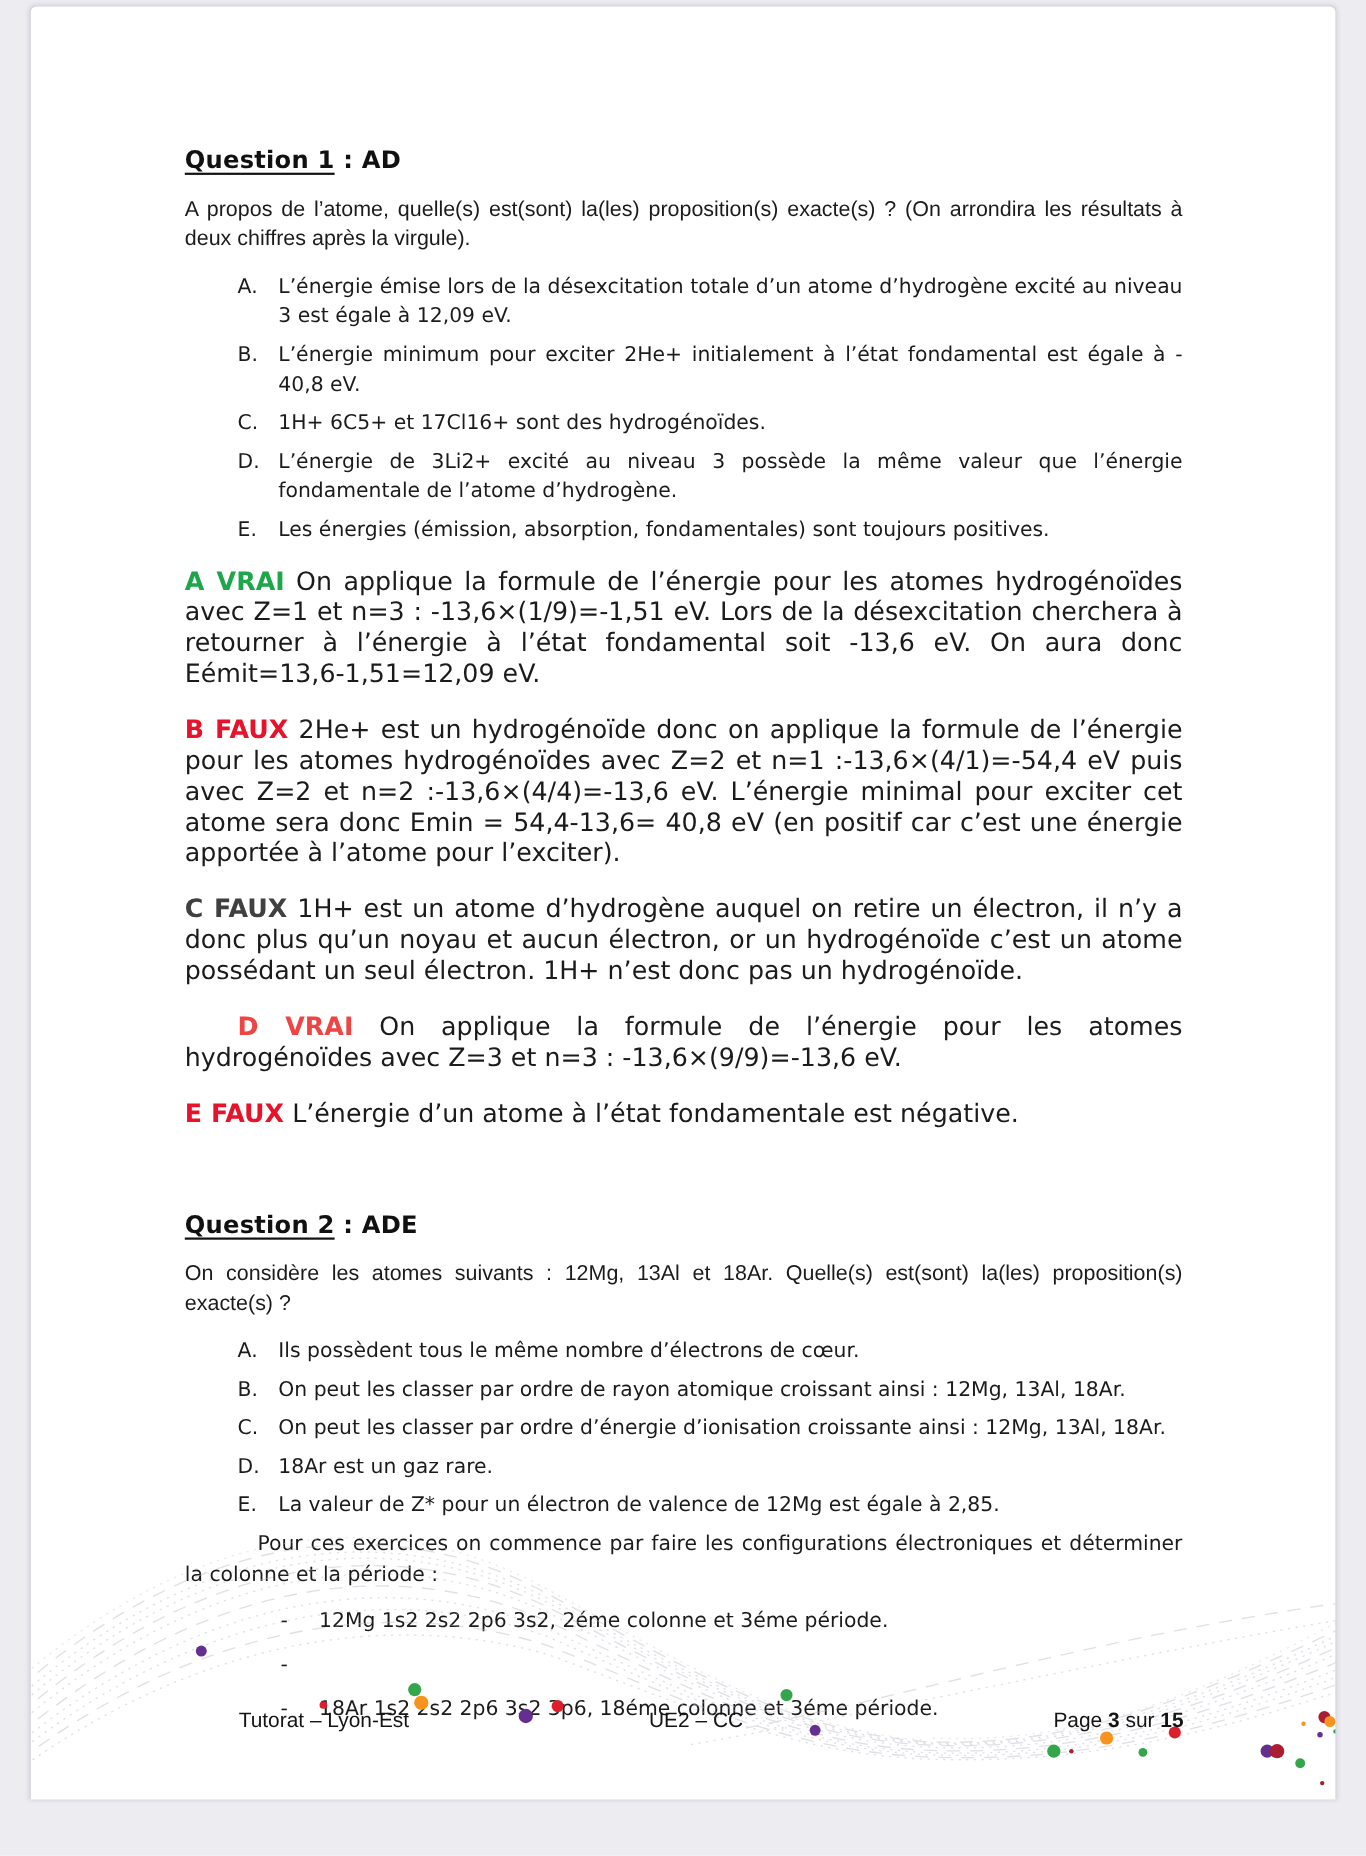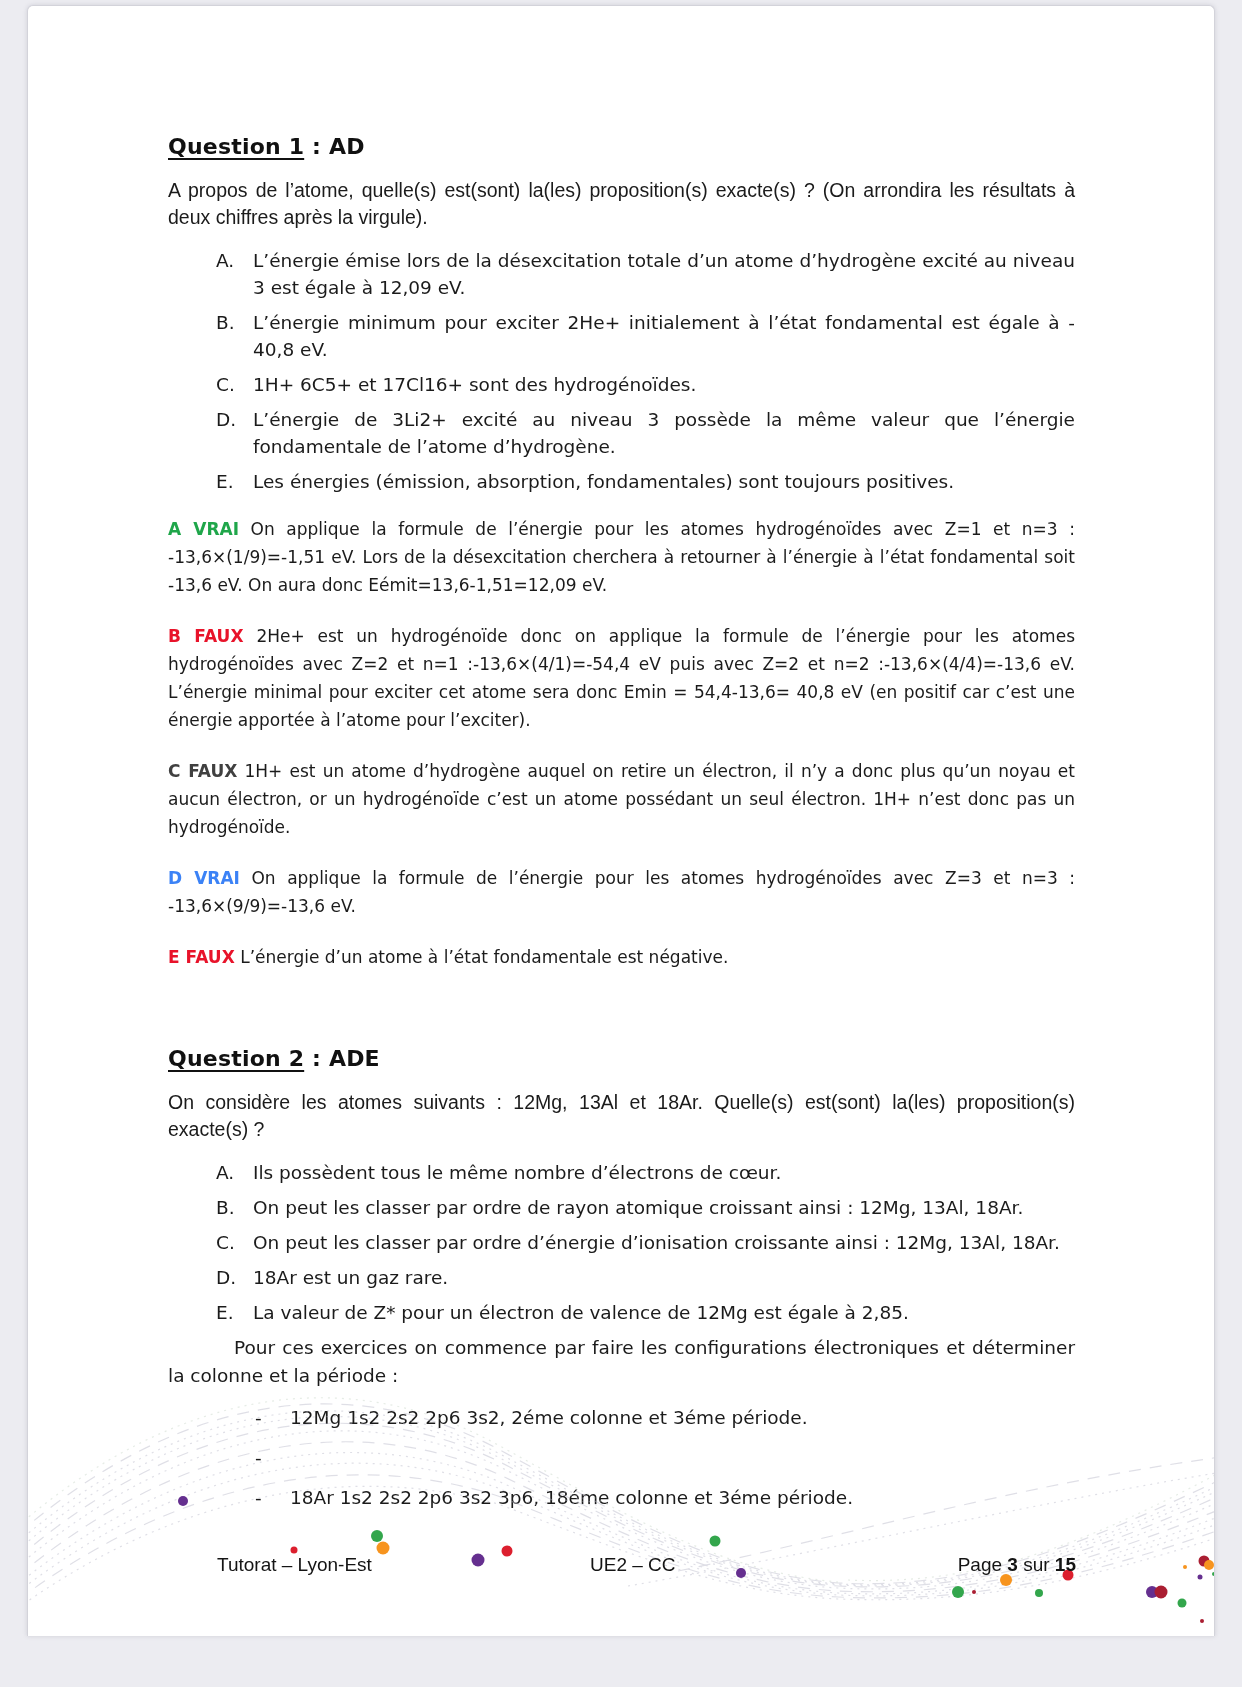--- a/index.html
+++ b/index.html
@@ -33,21 +33,21 @@
     font-family:"Liberation Sans",sans-serif;
     font-size:19.5px;line-height:27px;margin:0 0 16px 0;
     text-align:justify;
   }
   .choice{
     display:flex;line-height:27px;margin:0 0 8px 0;font-size:18.5px;
   }
   .choice .marker{flex:0 0 37px;margin-left:48px;}
   .choice .ctext{flex:1;text-align:justify;}
   .corr{
-    line-height:28px;margin:0 0 23px 0;text-align:justify;font-size:17px;
+    line-height:28px;margin:0 0 23px 0;text-align:justify;font-size:23px;
   }
   .corr .corr-label{font-weight:bold;}
   .block-gap{height:52px;}
   .note{
     line-height:28px;text-align:justify;text-indent:66px;
     margin:0 0 14px 0;font-size:18.5px;
   }
   .bullet{
     display:flex;line-height:28px;margin:0 0 12px 0;font-size:18.5px;
   }
@@ -95,21 +95,21 @@
     </div>
 
     <div style="height:12px"></div>
 
     <p class="corr"><span class="corr-label" style="color: rgb(31, 166, 74);">A VRAI</span> <span>On applique la formule de l’énergie pour les atomes hydrogénoïdes avec Z=1 et n=3 : -13,6×(1/9)=-1,51 eV. Lors de la désexcitation cherchera à retourner à l’énergie à l’état fondamental soit -13,6 eV. On aura donc Eémit=13,6-1,51=12,09 eV.</span></p>
 
     <p class="corr"><span class="corr-label" style="color: rgb(232, 19, 42);">B FAUX</span> <span>2He+ est un hydrogénoïde donc on applique la formule de l’énergie pour les atomes hydrogénoïdes avec Z=2 et n=1 :-13,6×(4/1)=-54,4 eV puis avec Z=2 et n=2 :-13,6×(4/4)=-13,6 eV. L’énergie minimal pour exciter cet atome sera donc Emin = 54,4-13,6= 40,8 eV (en positif car c’est une énergie apportée à l’atome pour l’exciter).</span></p>
 
     <p class="corr"><span class="corr-label" style="color: #404040;">C FAUX</span> <span>1H+ est un atome d’hydrogène auquel on retire un électron, il n’y a donc plus qu’un noyau et aucun électron, or un hydrogénoïde c’est un atome possédant un seul électron. 1H+ n’est donc pas un hydrogénoïde.</span></p>
 
-    <p class="corr"><span class="corr-label" style="color: #3b82f6;">D VRAI</span> <span>On applique la formule de l’énergie pour les atomes hydrogénoïdes avec Z=3 et n=3 : -13,6×(9/9)=-13,6 eV.</span></p>
+    <p class="corr"><span class="corr-label" style="color: #ef4444; margin-left: 48px;">D VRAI</span> <span>On applique la formule de l’énergie pour les atomes hydrogénoïdes avec Z=3 et n=3 : -13,6×(9/9)=-13,6 eV.</span></p>
 
     <p class="corr"><span class="corr-label" style="color: rgb(232, 19, 42);">E FAUX</span> <span>L’énergie d’un atome à l’état fondamentale est négative.</span></p>
 
     <div class="block-gap"></div>
 
     <h2 class="q-heading"><span class="u">Question 2</span><span> : ADE</span></h2>
 
     <p class="intro">On considère les atomes suivants : 12Mg, 13Al et 18Ar. Quelle(s) est(sont) la(les) proposition(s) exacte(s) ?</p>
 
     <div class="choice">

